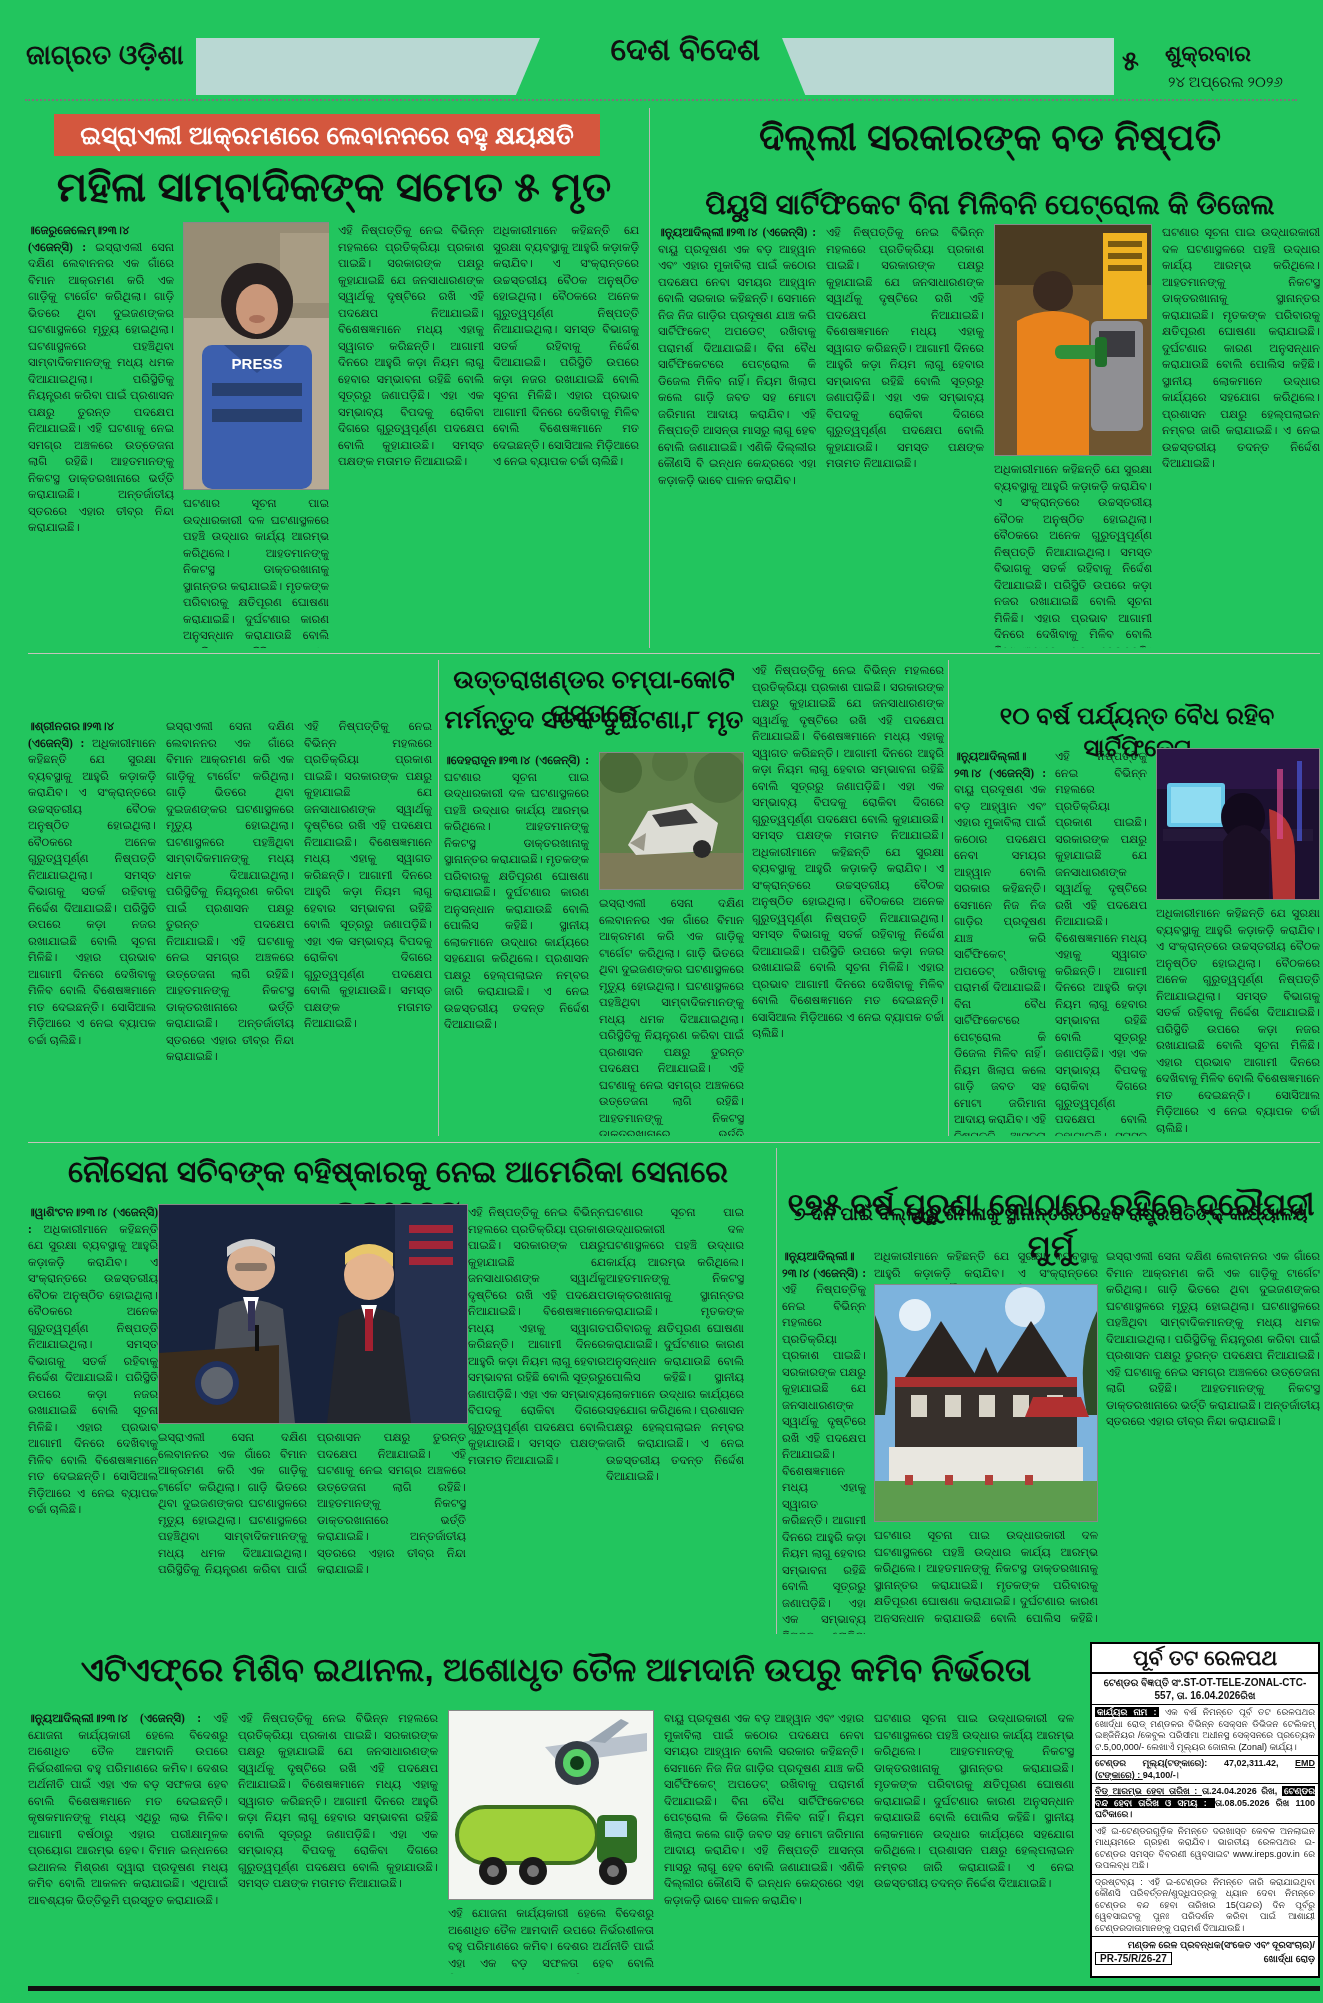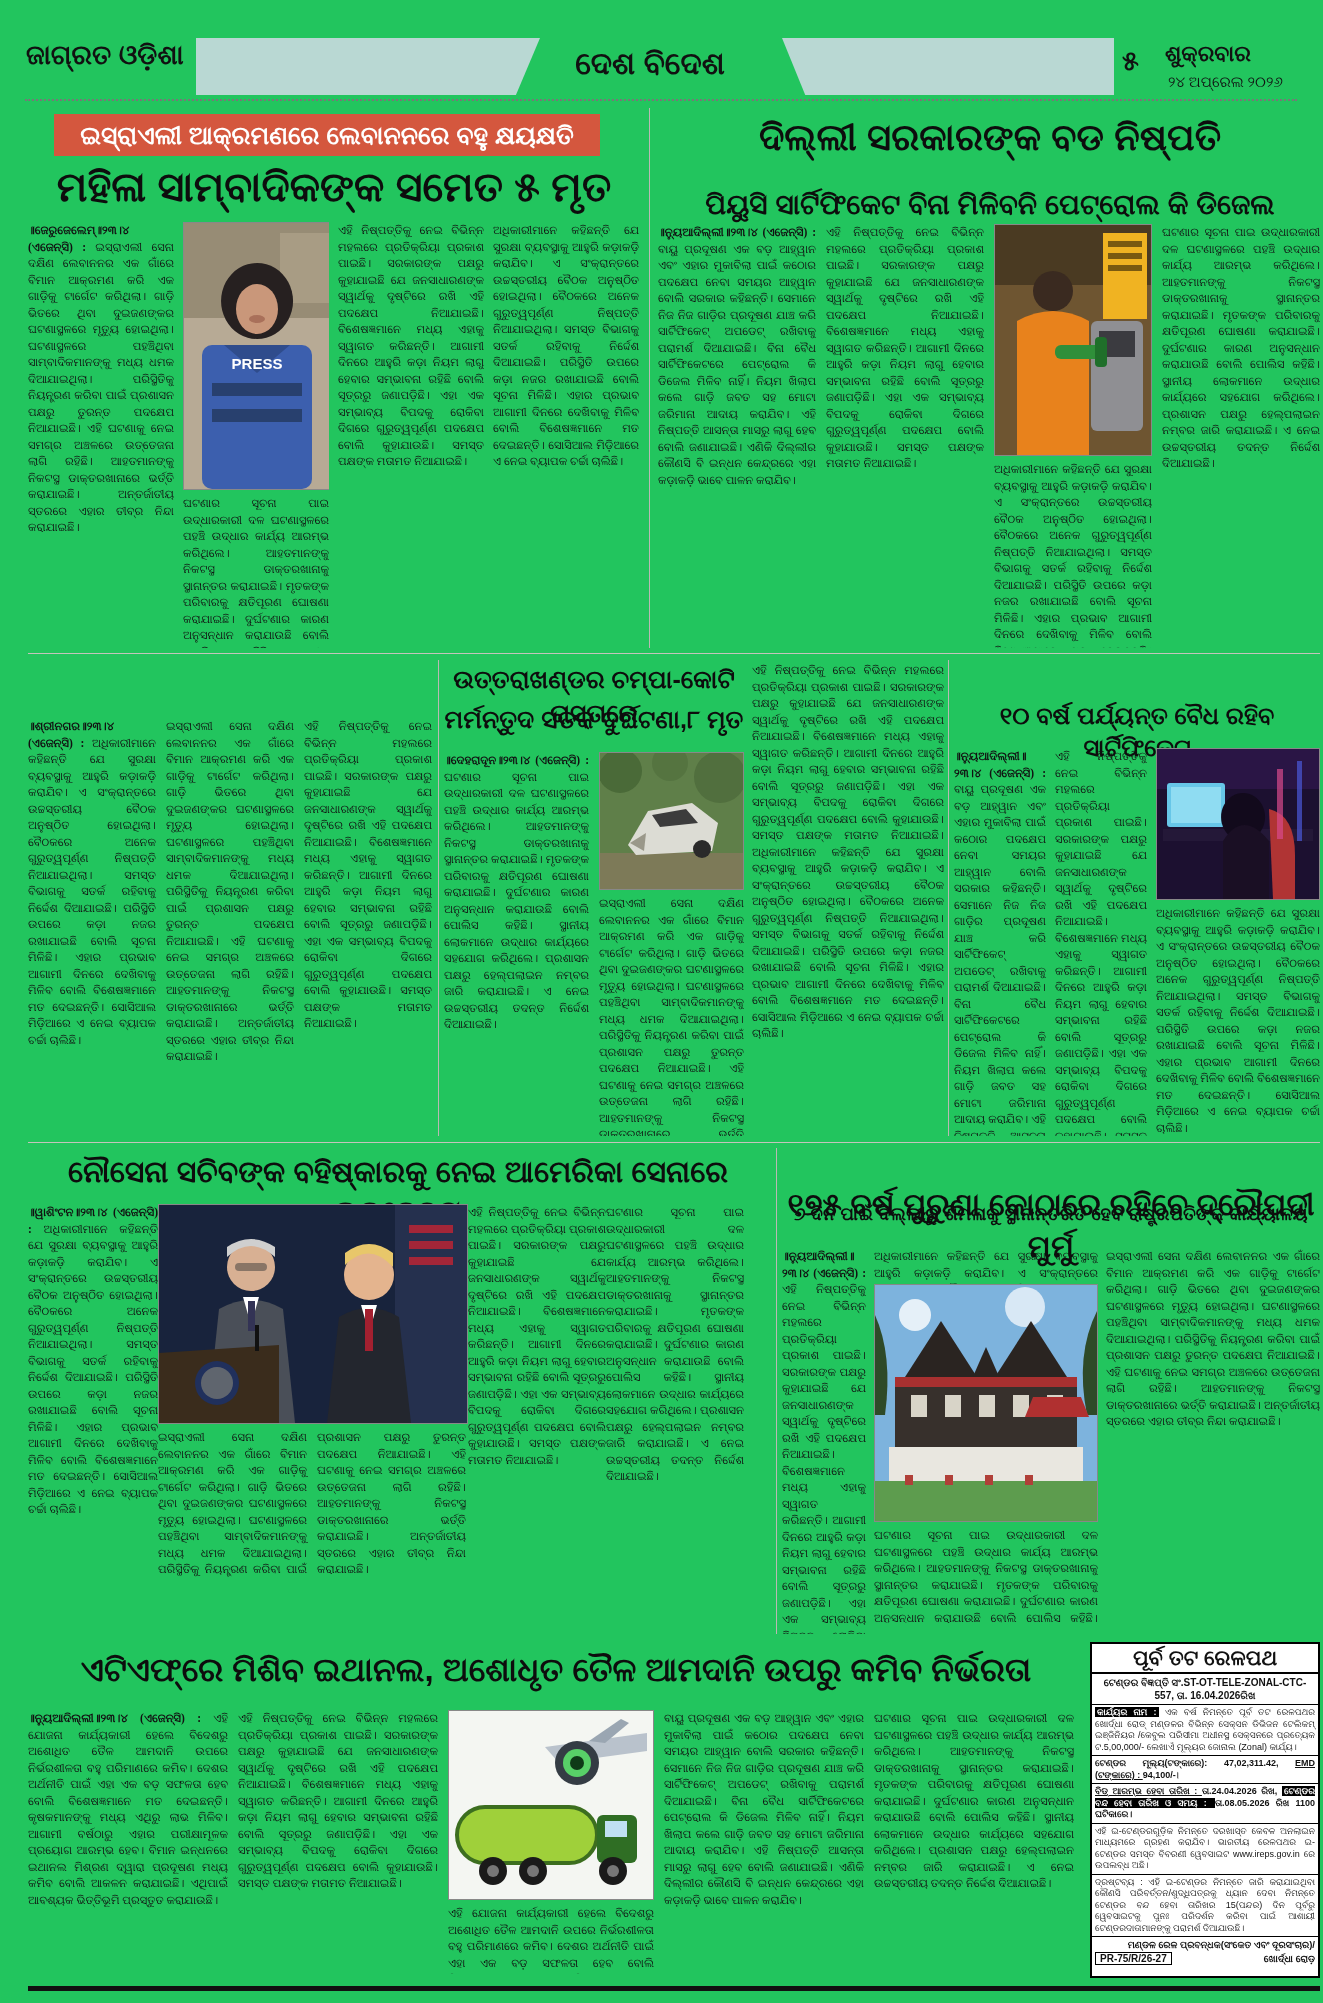--- a/index.html
+++ b/index.html
@@ -25,21 +25,21 @@
   .t-title{font-size:21px;font-weight:bold;text-align:center;border-bottom:2px solid #000;padding:2px 0;}
   .t-small{font-size:9px;line-height:11.5px;text-align:justify;}
 </style>
 </head>
 <body>
 
 <div class="page">
 
   <div class="abs" style="left:26px;top:40px;font-size:27px;font-weight:bold;font-family:'Liberation Sans',sans-serif;">ଜାଗ୍ରତ ଓଡ଼ିଶା</div>
   <div class="tealbar" style="left:196px;width:344px;clip-path:polygon(0 0,100% 0,93% 100%,0 100%);"></div>
-  <div class="abs" style="left:540px;top:46px;width:220px;text-align:center;font-size:31px;font-weight:bold;font-family:'Liberation Sans',sans-serif;">ଦେଶ ବିଦେଶ</div>
+  <div class="abs" style="left:540px;top:32px;width:220px;text-align:right;font-size:31px;font-weight:bold;font-family:'Liberation Sans',sans-serif;">ଦେଶ ବିଦେଶ</div>
   <div class="tealbar" style="left:782px;width:332px;clip-path:polygon(0 0,100% 0,100% 100%,7% 100%);"></div>
   <div class="abs" style="left:1122px;top:46px;font-size:27px;font-weight:bold;">୫</div>
   <div class="abs" style="left:1165px;top:42px;font-size:22px;font-weight:bold;font-family:Liberation Mono, monospace;">ଶୁକ୍ରବାର</div>
   <div class="abs" style="left:1168px;top:74px;font-size:15px;">୨୪ ଅପ୍ରେଲ ୨୦୨୬</div>
   <div class="abs" style="left:25px;top:99px;width:1272px;border-top:2px dotted #777;"></div>
 
   <div class="abs kicker" style="left:54px;top:114px;width:546px;height:42px;line-height:42px;font-size:25px;">ଇସ୍ରାଏଲୀ ଆକ୍ରମଣରେ ଲେବାନନରେ ବହୁ କ୍ଷୟକ୍ଷତି</div>
   <div class="abs hl" style="left:28px;top:162px;width:612px;font-size:41px;line-height:50px;">ମହିଳା ସାମ୍ବାଦିକଙ୍କ ସମେତ ୫ ମୃତ</div>
   <div class="abs colrow" style="left:28px;top:222px;width:612px;height:426px;gap:9px;">
     <div class="col" style="width:146px;height:426px;">

